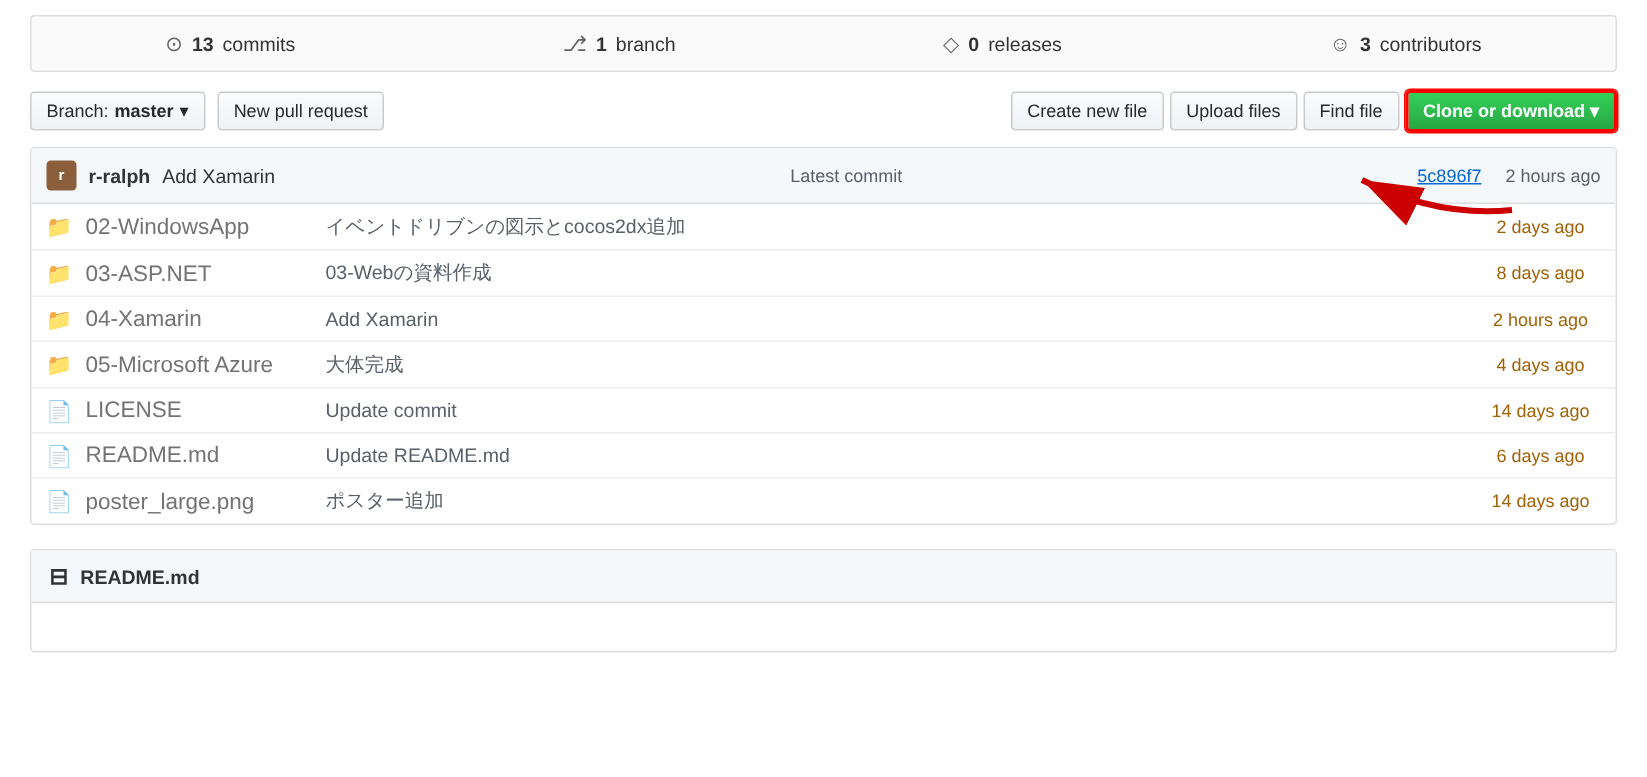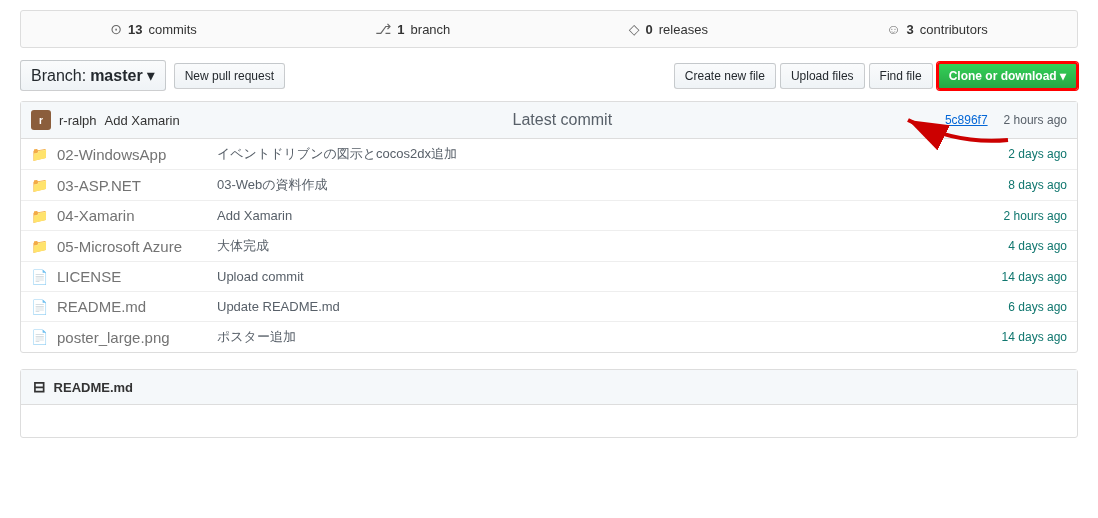--- a/index.html
+++ b/index.html
@@ -63,21 +63,21 @@
       font-size: 12px;
       border-radius: 3px;
       cursor: pointer;
       border: 1px solid;
       background: linear-gradient(to bottom, #fafbfc, #eff3f6);
       border-color: rgba(27,31,35,0.2);
       color: #24292e;
       white-space: nowrap;
     }
     .btn-branch {
-      font-size: 16px;
+      font-size: 12px;
     }
     .btn-green {
       background: linear-gradient(to bottom, #34d058, #28a745);
       border-color: rgba(27,31,35,0.2);
       color: #fff;
       font-weight: 600;
       border: 2px solid #ff0000;
       box-shadow: 0 0 0 1px #ff0000;
     }
 
@@ -101,21 +101,21 @@
       border-radius: 3px;
       background: #8b5e3c;
       display: inline-flex;
       align-items: center;
       justify-content: center;
       color: white;
       font-size: 10px;
       font-weight: bold;
       overflow: hidden;
     }
-    .author-link { color: #333; font-weight: 400; }
+    .author-link { color: #333; font-weight: 700; }
     .commit-msg { color: #333; font-size: 13px; }
     .commit-hash { color: #0366d6; font-size: 12px; margin-left: auto; text-decoration: underline; }
     .commit-time { color: #586069; font-size: 12px; margin-left: 8px; }
 
     .file-row {
       display: flex;
       align-items: center;
       padding: 6px 10px;
       border-bottom: 1px solid #eee;
       gap: 10px;
@@ -133,23 +133,23 @@
       min-width: 150px;
       font-size: 15px;
       cursor: pointer;
     }
     .file-desc {
       color: #586069;
       flex: 1;
       font-size: 13px;
     }
     .file-time {
-      color: #0f766e;
+      color: #a16207;
       font-size: 12px;
-      text-align: right;
+      text-align: center;
       min-width: 80px;
     }
 
     
     .readme-section {
       border: 1px solid #ddd;
       border-radius: 3px;
     }
     .readme-header {
       display: flex;
@@ -242,21 +242,21 @@
     </defs>
     <path d="M 110 50 Q 60 55 10 30" stroke="#cc0000" stroke-width="4" fill="none" marker-end="url(#arrowhead)"></path>
   </svg>
 
   <div class="file-table">
 
     <div class="file-table-header">
       <div class="avatar">r</div>
       <a class="author-link">r-ralph</a>
       <span class="commit-msg">Add Xamarin</span>
-      <span style="margin-left:auto; color:#586069; font-size:16px;">Latest commit</span>
+      <span style="margin-left:auto; color:#586069; font-size:12px;">Latest commit</span>
       <a class="commit-hash">5c896f7</a>
       <span class="commit-time">2 hours ago</span>
     </div>
 
     <div class="file-row">
       <span class="file-icon">📁</span>
       <a class="file-name">02-WindowsApp</a>
       <span class="file-desc">イベントドリブンの図示とcocos2dx追加</span>
       <span class="file-time">2 days ago</span>
     </div>
@@ -274,21 +274,21 @@
     </div>
     <div class="file-row">
       <span class="file-icon">📁</span>
       <a class="file-name">05-Microsoft Azure</a>
       <span class="file-desc">大体完成</span>
       <span class="file-time">4 days ago</span>
     </div>
     <div class="file-row">
       <span class="file-icon">📄</span>
       <a class="file-name">LICENSE</a>
-      <span class="file-desc">Upload commit</span>
+      <span class="file-desc">Update commit</span>
       <span class="file-time">14 days ago</span>
     </div>
     <div class="file-row">
       <span class="file-icon">📄</span>
       <a class="file-name">README.md</a>
       <span class="file-desc">Update README.md</span>
       <span class="file-time">6 days ago</span>
     </div>
     <div class="file-row">
       <span class="file-icon">📄</span>

